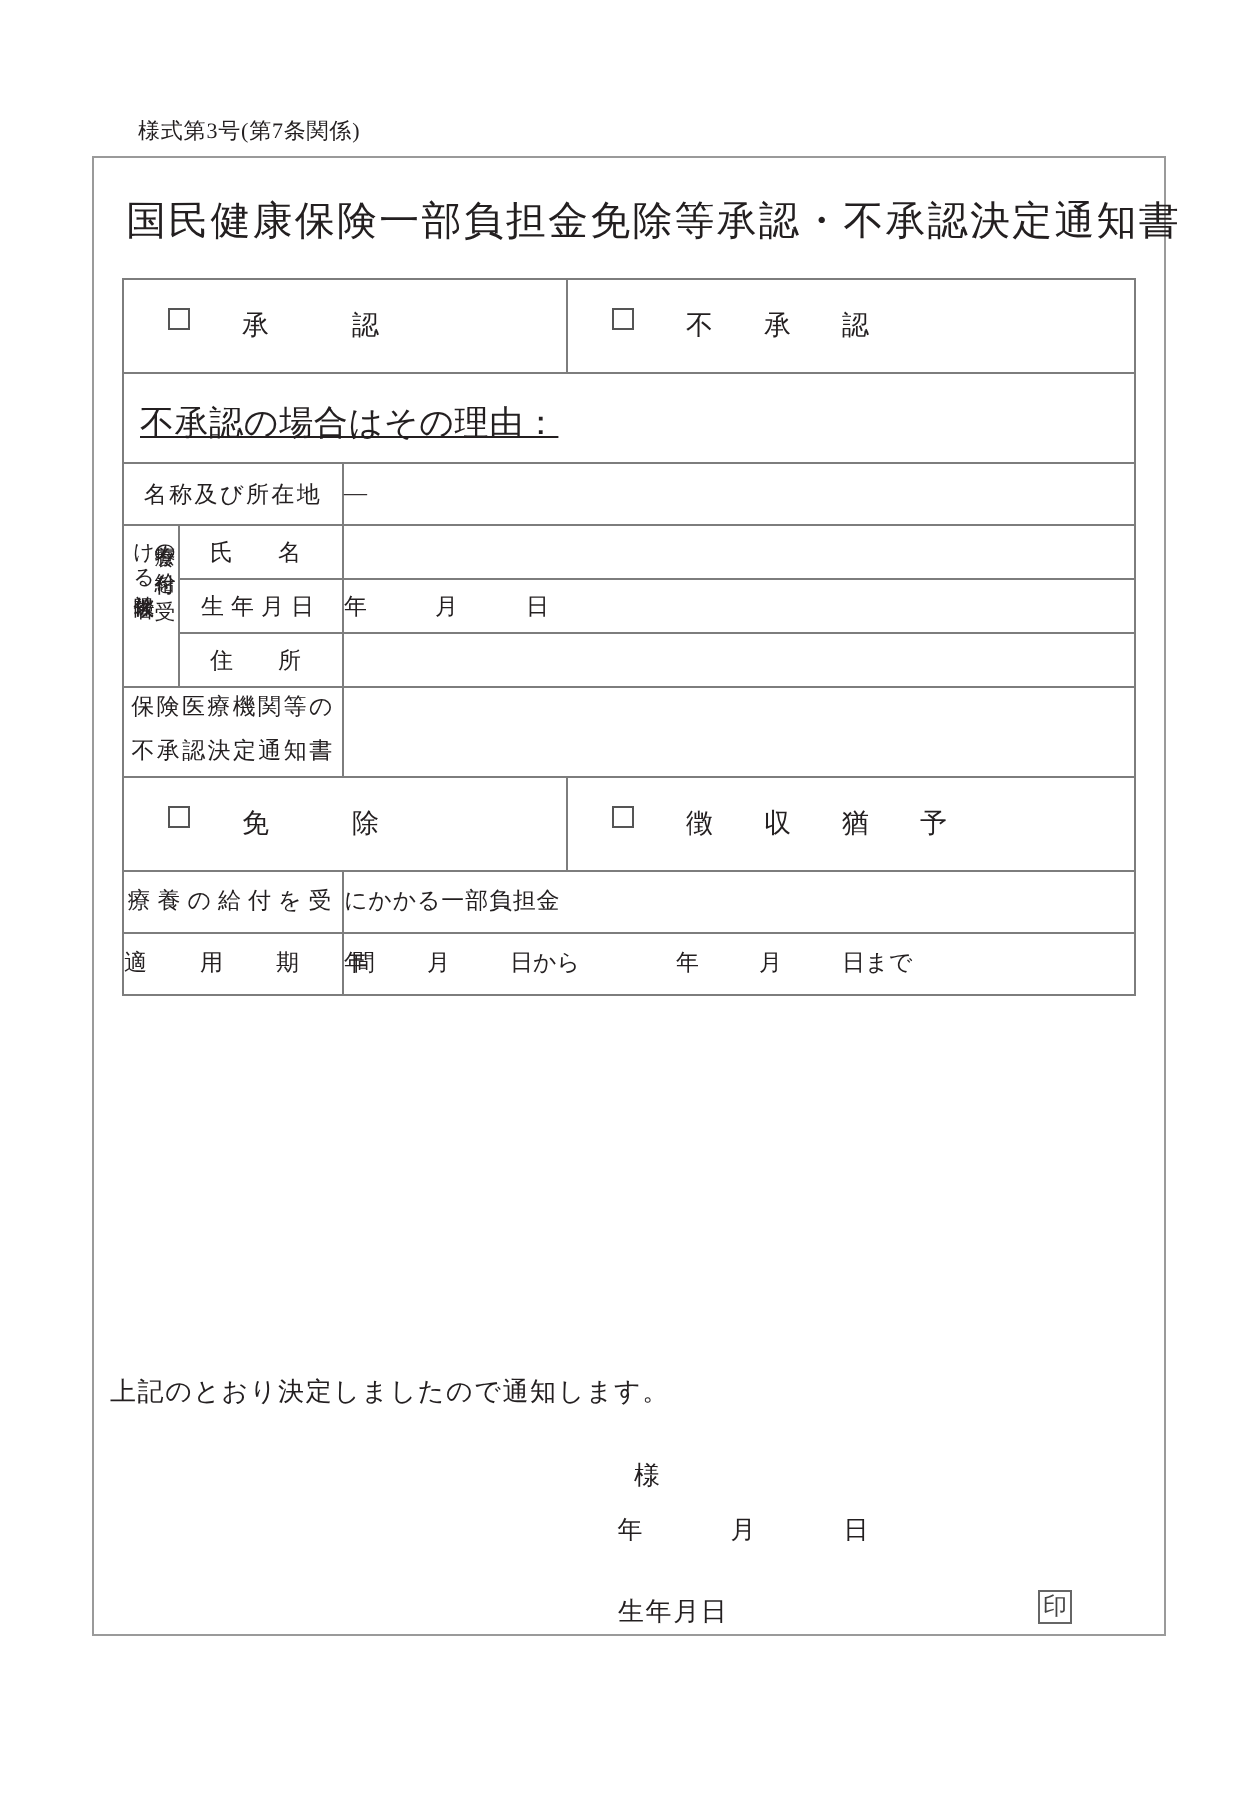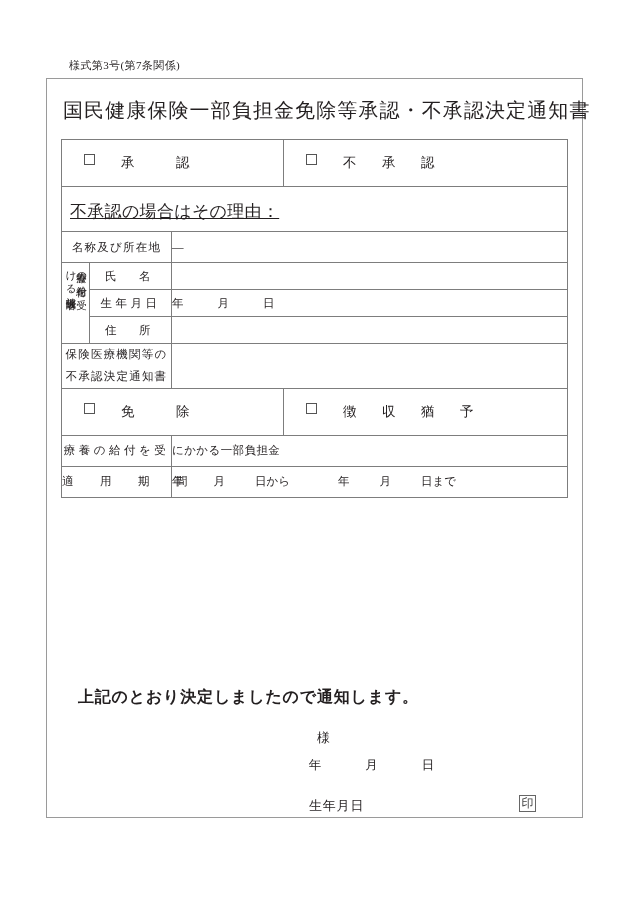--- a/index.html
+++ b/index.html
@@ -192,25 +192,24 @@
     text-align: justify;
   }
   .legal p {
     margin: 0;
     text-indent: 1em;
   }
 
   
   .closing {
     position: absolute;
-    left: 31px;
+    left: 8px;
     top: 608px;
-    font-size: 16px;
+    font-size: 13px;
     letter-spacing: 0.8px;
-    font-weight: bold;
   }
   .sama {
     position: absolute;
     left: 0;
     top: 650px;
     width: 100%;
     text-align: center;
     font-size: 13px;
     padding-left: 18px;
     box-sizing: border-box;

